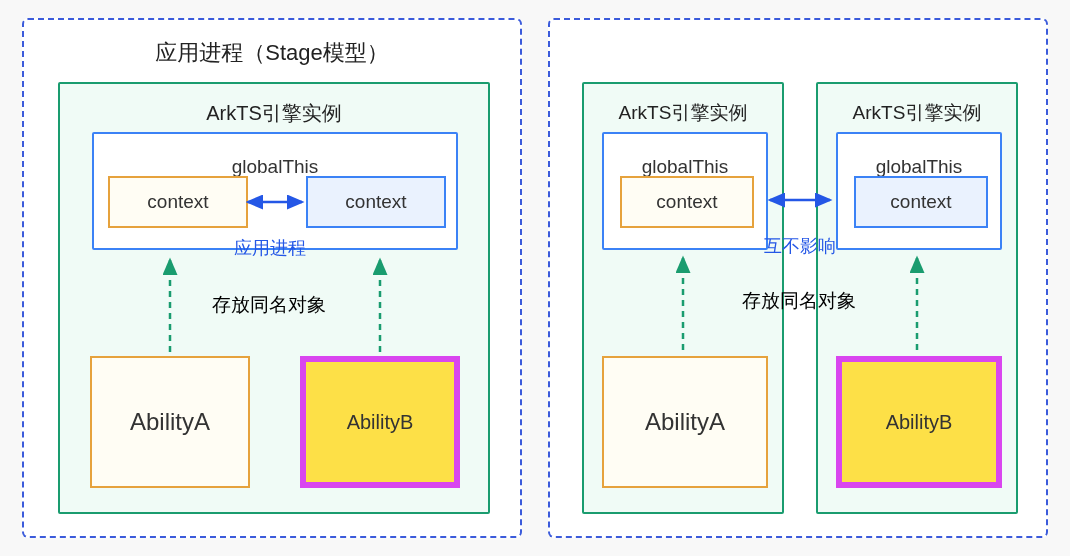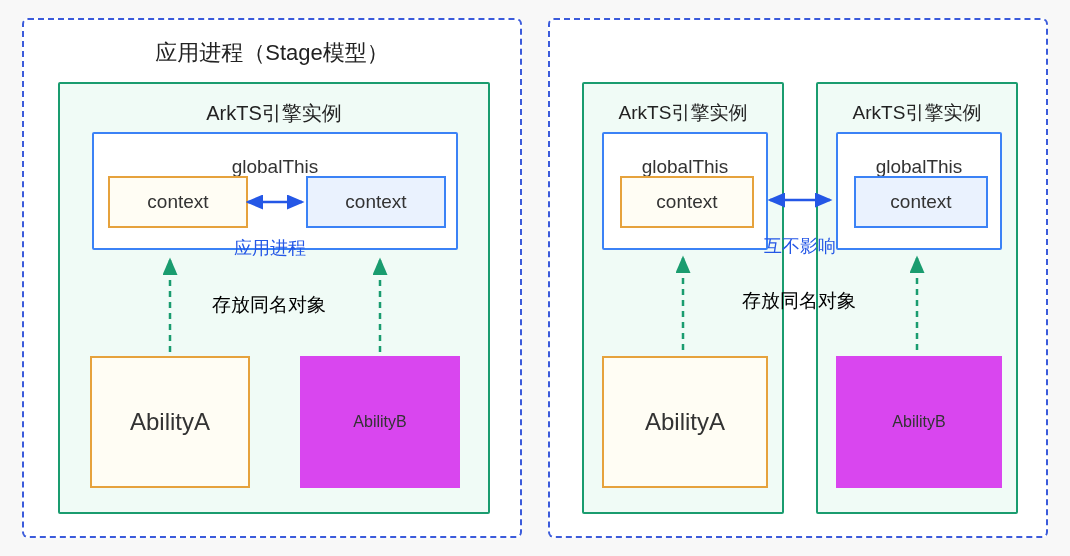--- a/index.html
+++ b/index.html
@@ -70,23 +70,23 @@
     position: absolute;
     border: 2px solid #e6a23c;
     background: #fffdf4;
     font-size: 24px;
     display: flex;
     align-items: center;
     justify-content: center;
   }
   .ability-blue {
     position: absolute;
-    border: 4px solid #d946ef;
-    background: #d946ef;
-    font-size: 16px;
+    border: 6px solid #d946ef;
+    background: #fde047;
+    font-size: 20px;
     display: flex;
     align-items: center;
     justify-content: center;
   }
   .note-text {
     position: absolute;
     font-size: 19px;
     color: #000000;
   }
   .arrow-label {

